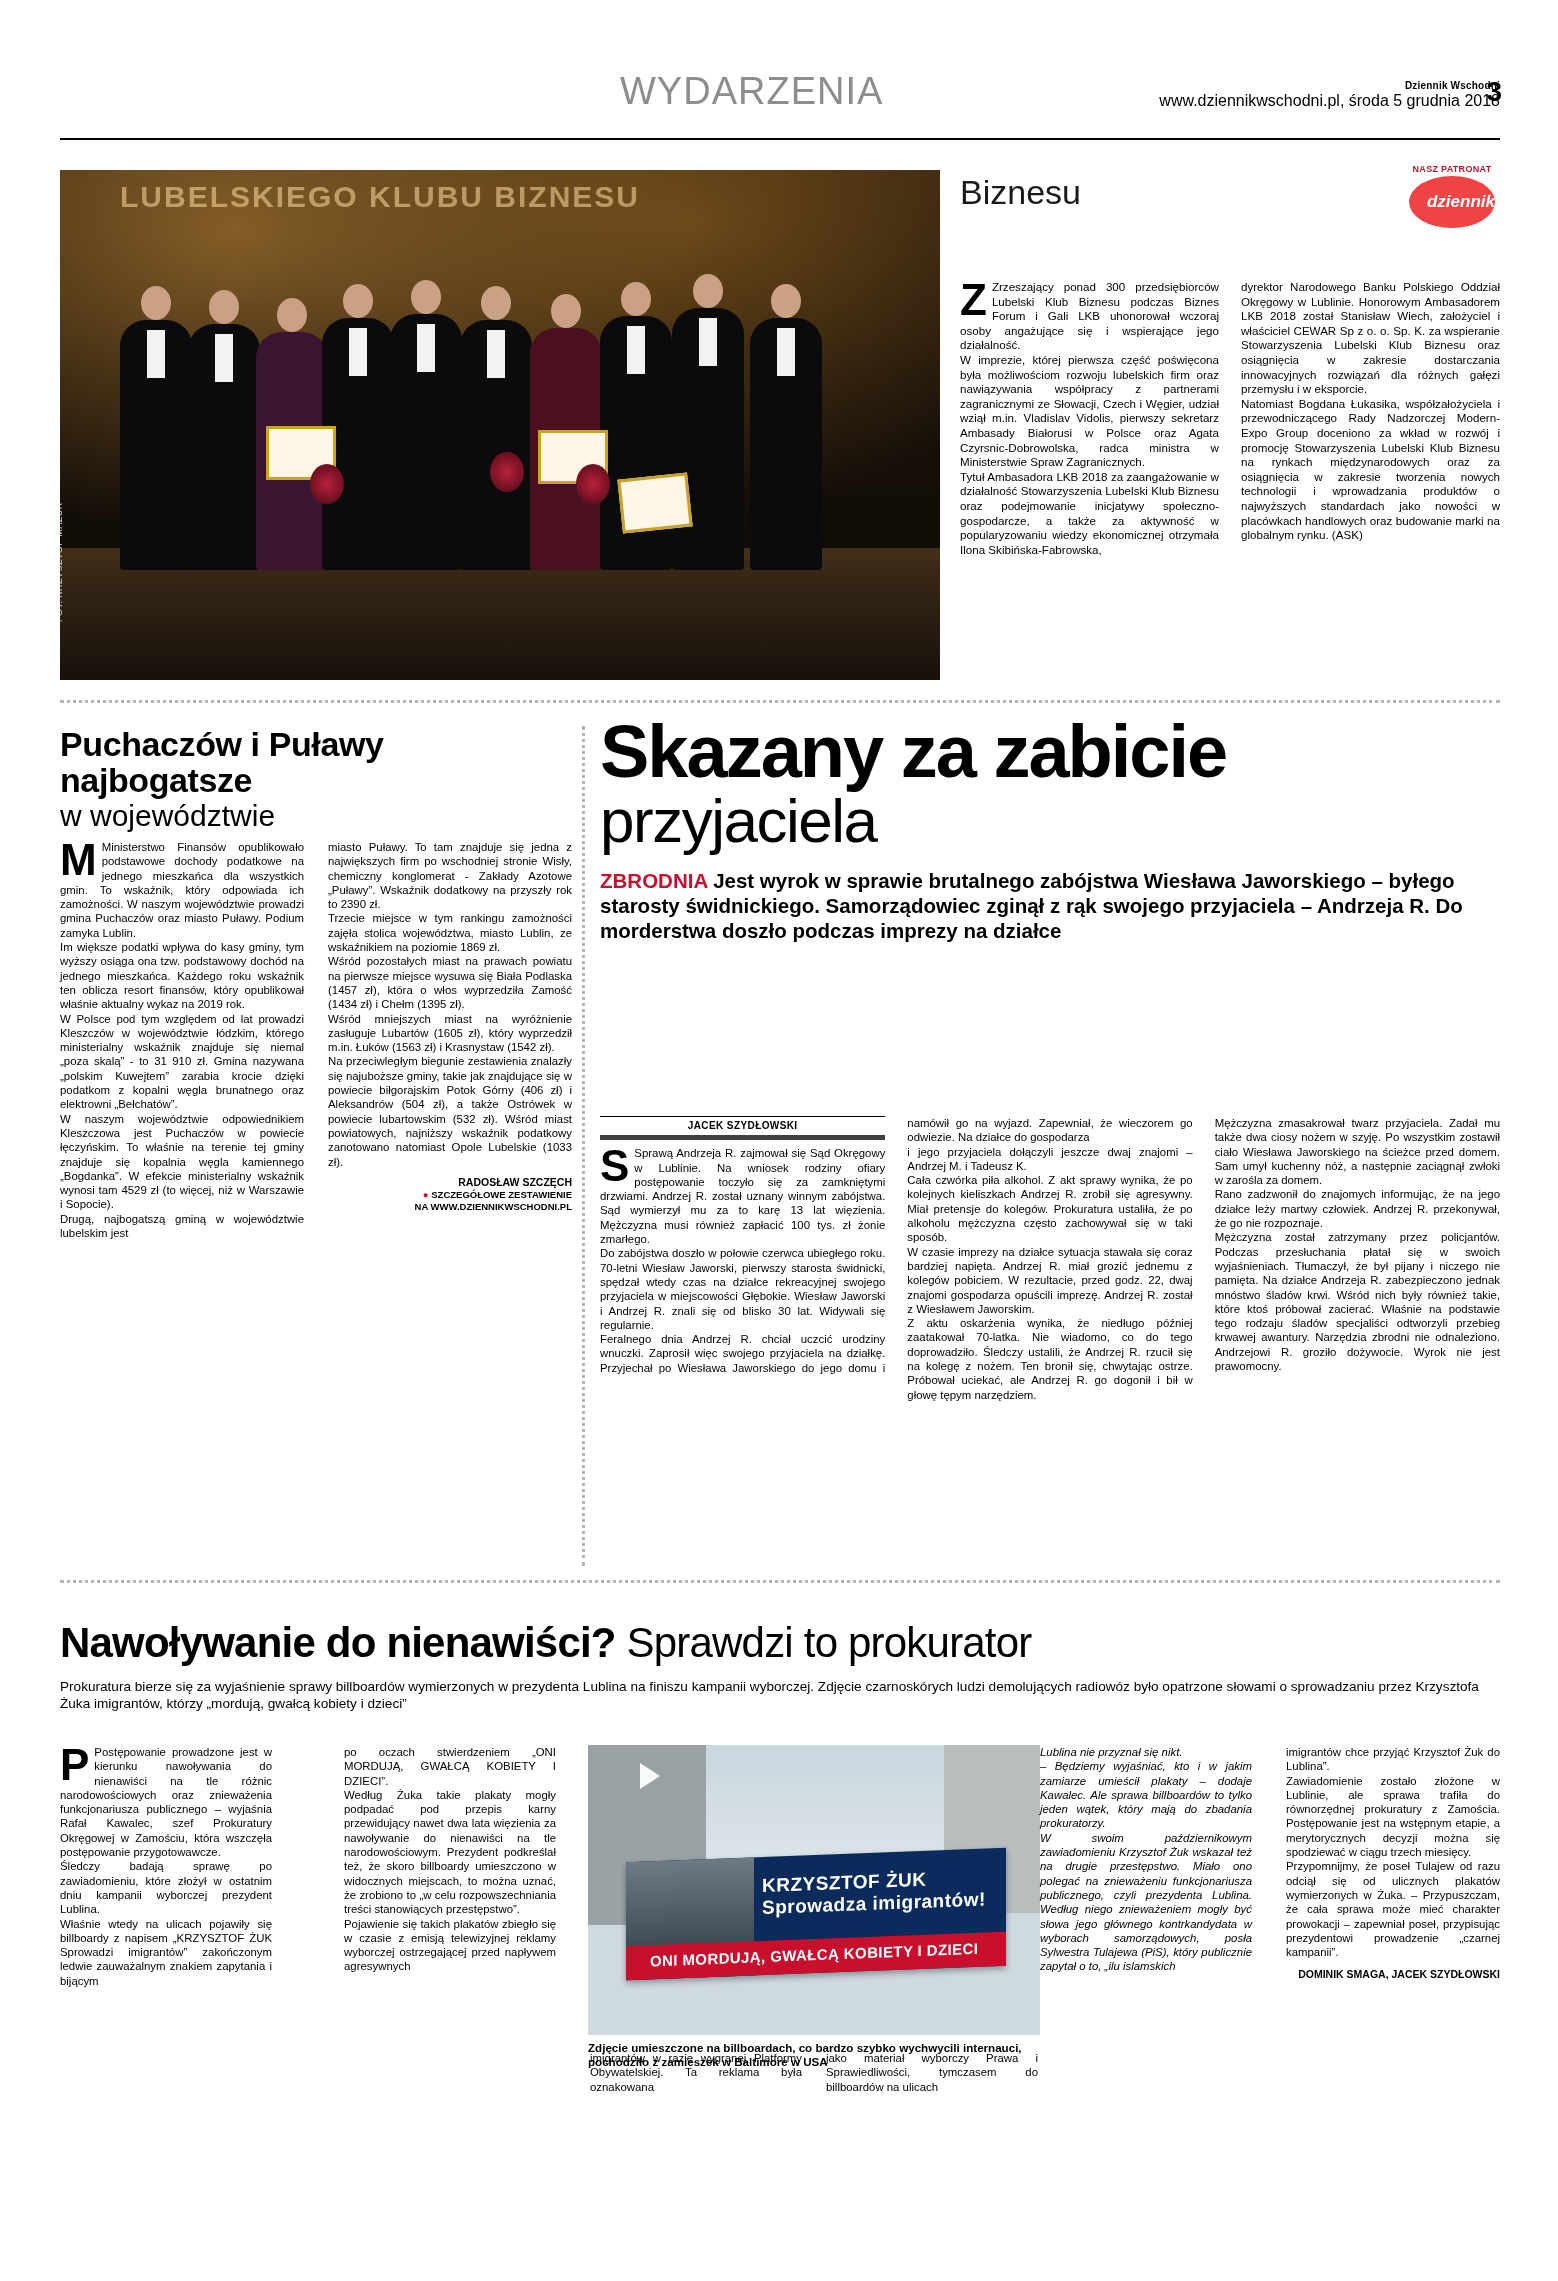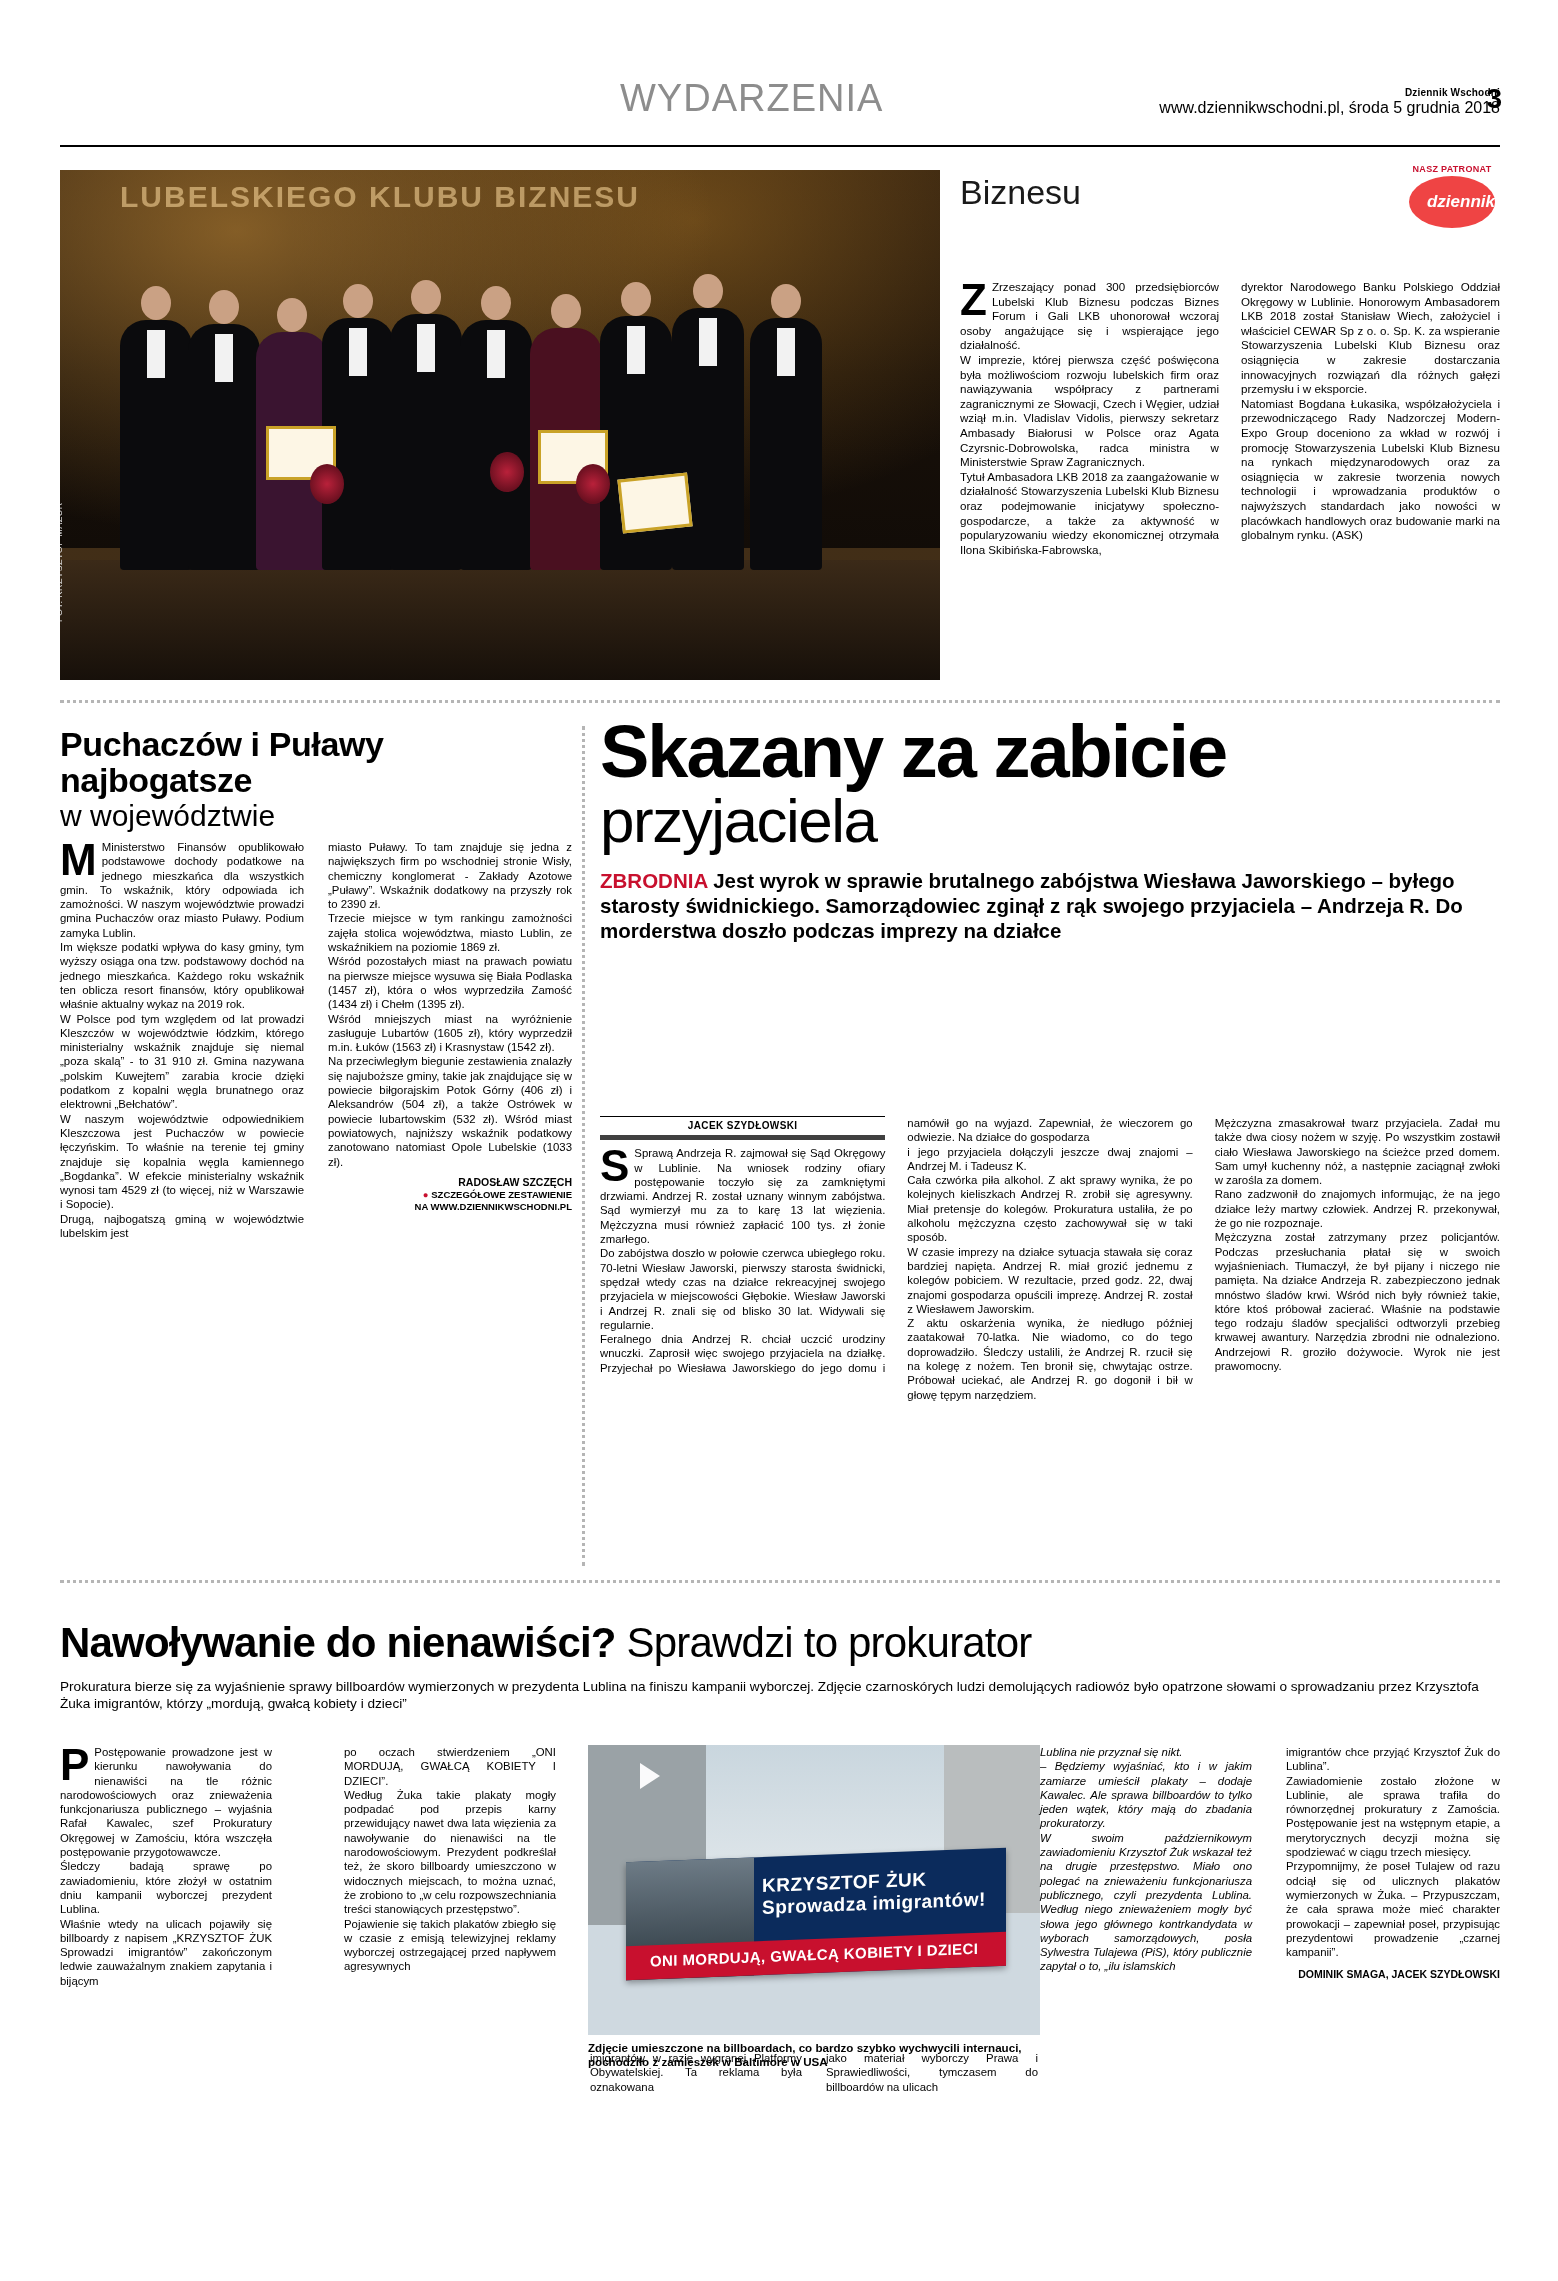--- a/index.html
+++ b/index.html
@@ -1,20 +1,20 @@
 <!DOCTYPE html>
 <html><head>
 <meta charset="utf-8">
 <style>
   html,body{margin:0;padding:0;background:#ffffff;}
   body{width:1558px;height:2281px;font-family:"Liberation Sans",sans-serif;color:#000;-webkit-font-smoothing:antialiased;}
   .page{position:relative;width:1558px;height:2281px;overflow:hidden;}
 
   
-  .masthead{position:absolute;left:60px;top:85px;width:1440px;height:60px;border-bottom:2px solid #000;}
+  .masthead{position:absolute;left:60px;top:78px;width:1440px;height:60px;border-bottom:2px solid #000;}
   .masthead .section{position:absolute;left:560px;top:-8px;font-size:38px;letter-spacing:1px;color:#8d8d8d;font-weight:400;}
   .masthead .paper{position:absolute;right:0;top:2px;text-align:right;}
   .masthead .paper .name{font-size:10px;font-weight:bold;letter-spacing:.2px;}
   .masthead .paper .sub{font-size:16px;color:#000000;margin-top:1px;}
   .masthead .pagenum{position:absolute;right:-2px;top:-2px;font-size:28px;font-weight:bold;}
 
   
   .topphoto{position:absolute;left:60px;top:170px;width:880px;height:510px;background:#1a1a1a;overflow:hidden;}
   .topphoto .credit{position:absolute;left:4px;bottom:58px;transform:rotate(-90deg);transform-origin:left bottom;font-size:9px;color:#d8d8d8;letter-spacing:.5px;}
   .tp-sky{position:absolute;left:0;top:0;width:100%;height:100%;

